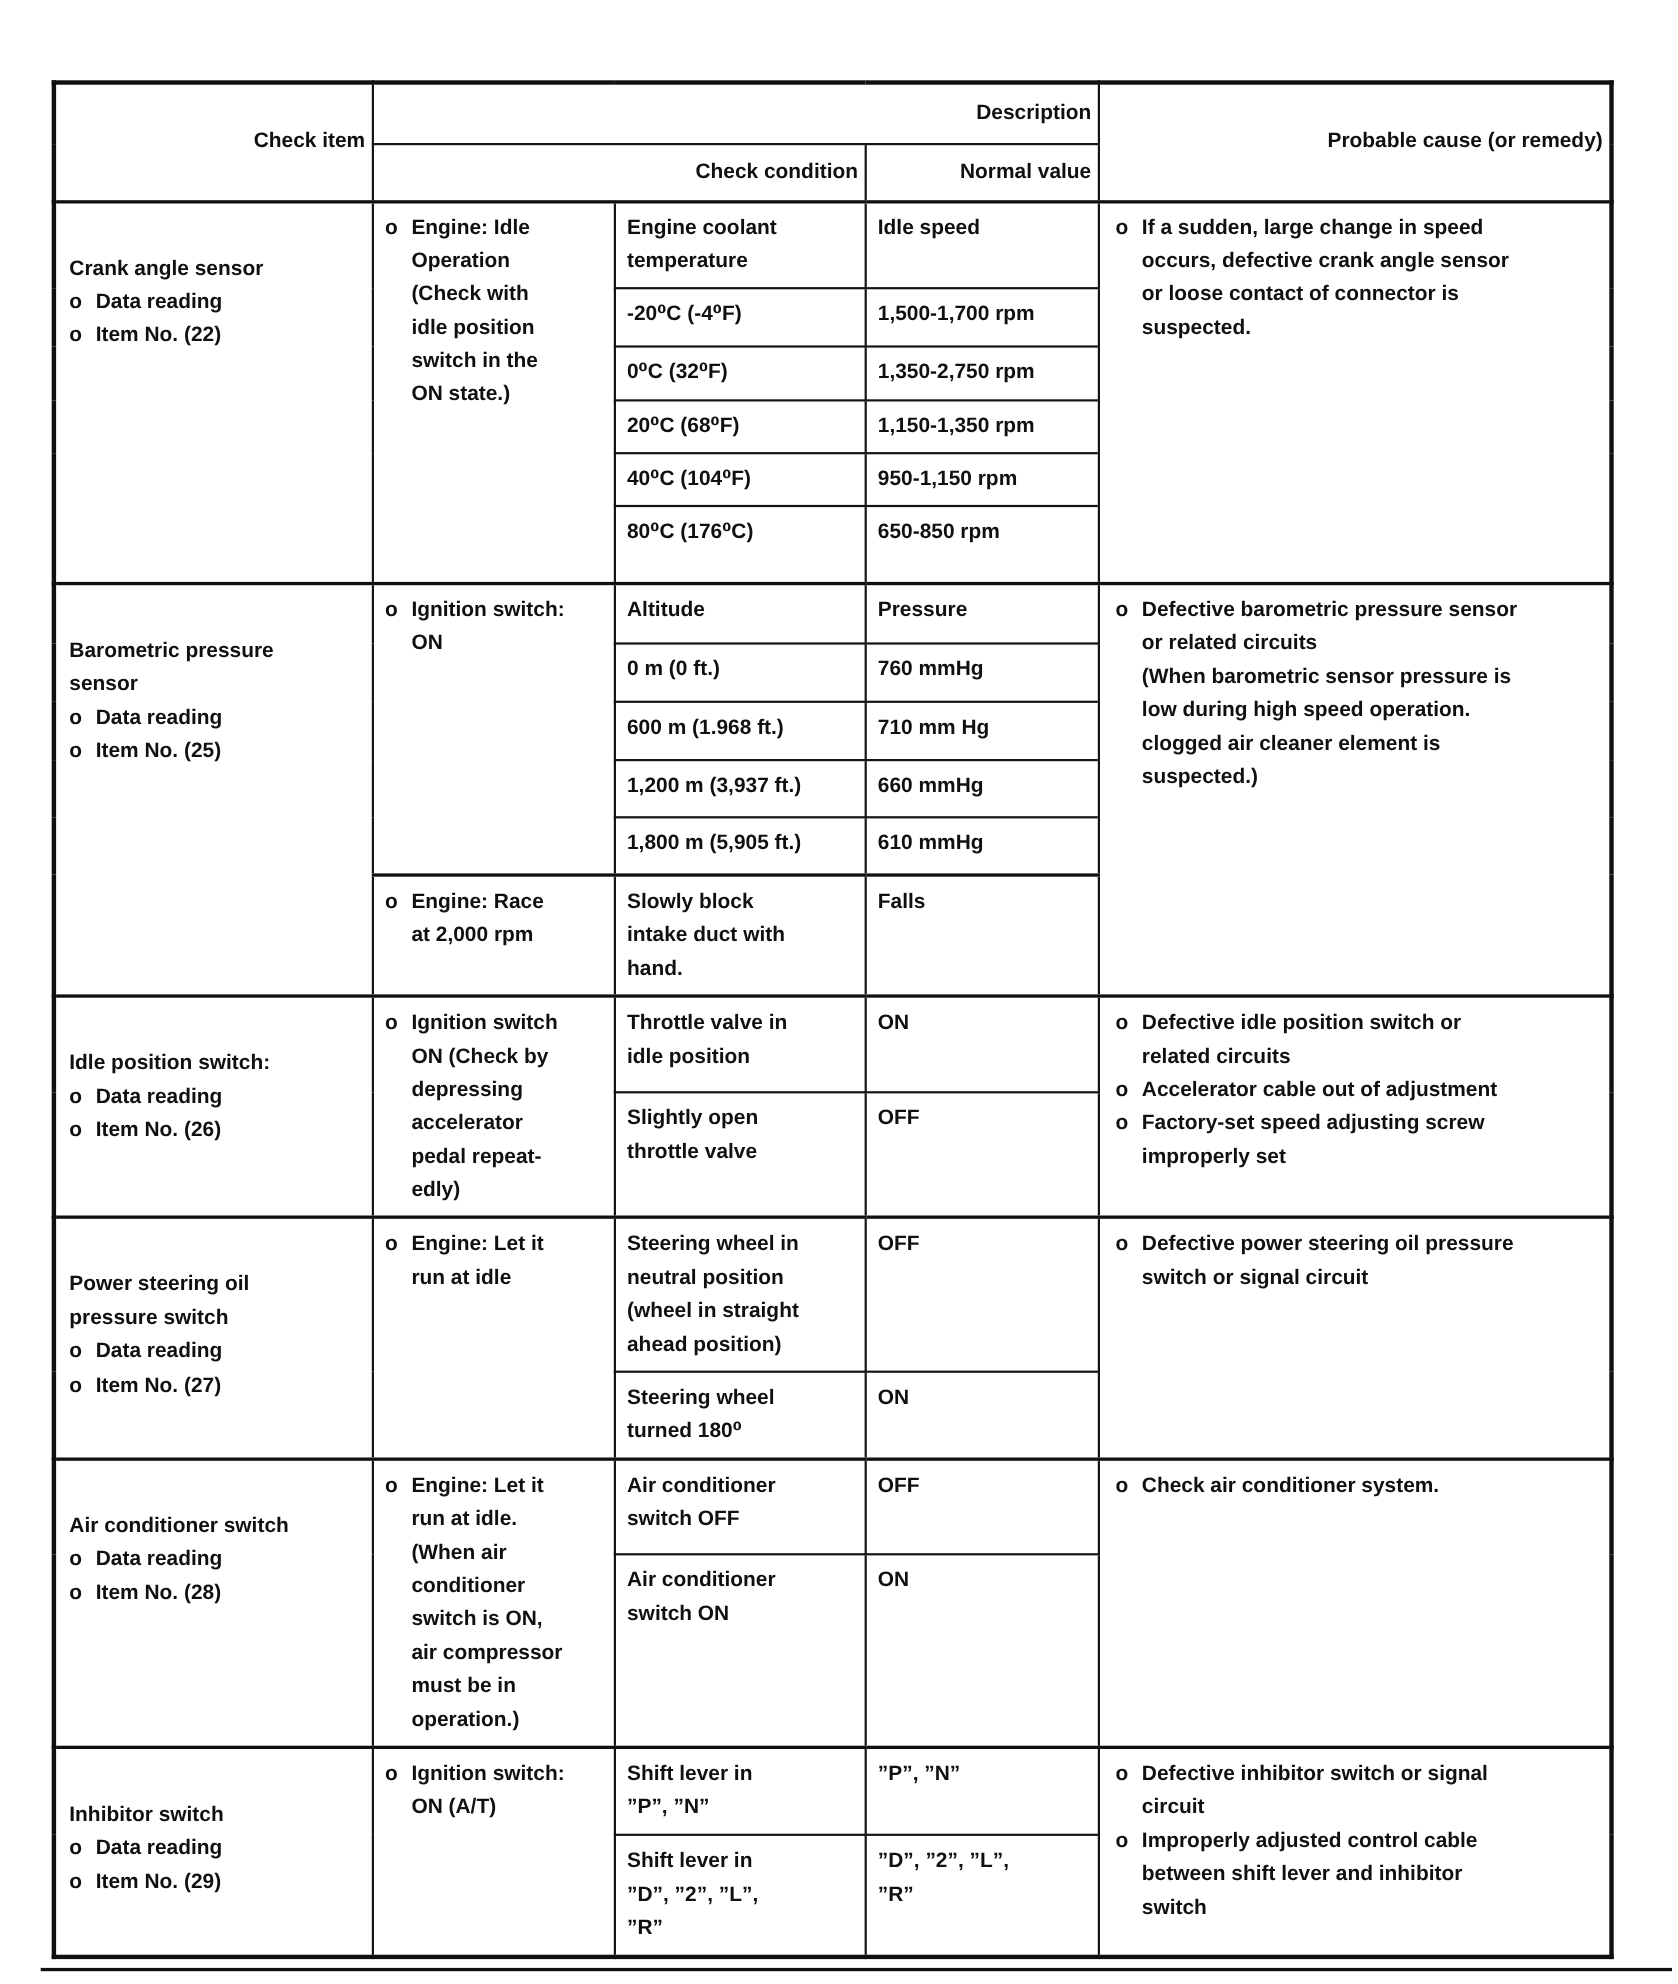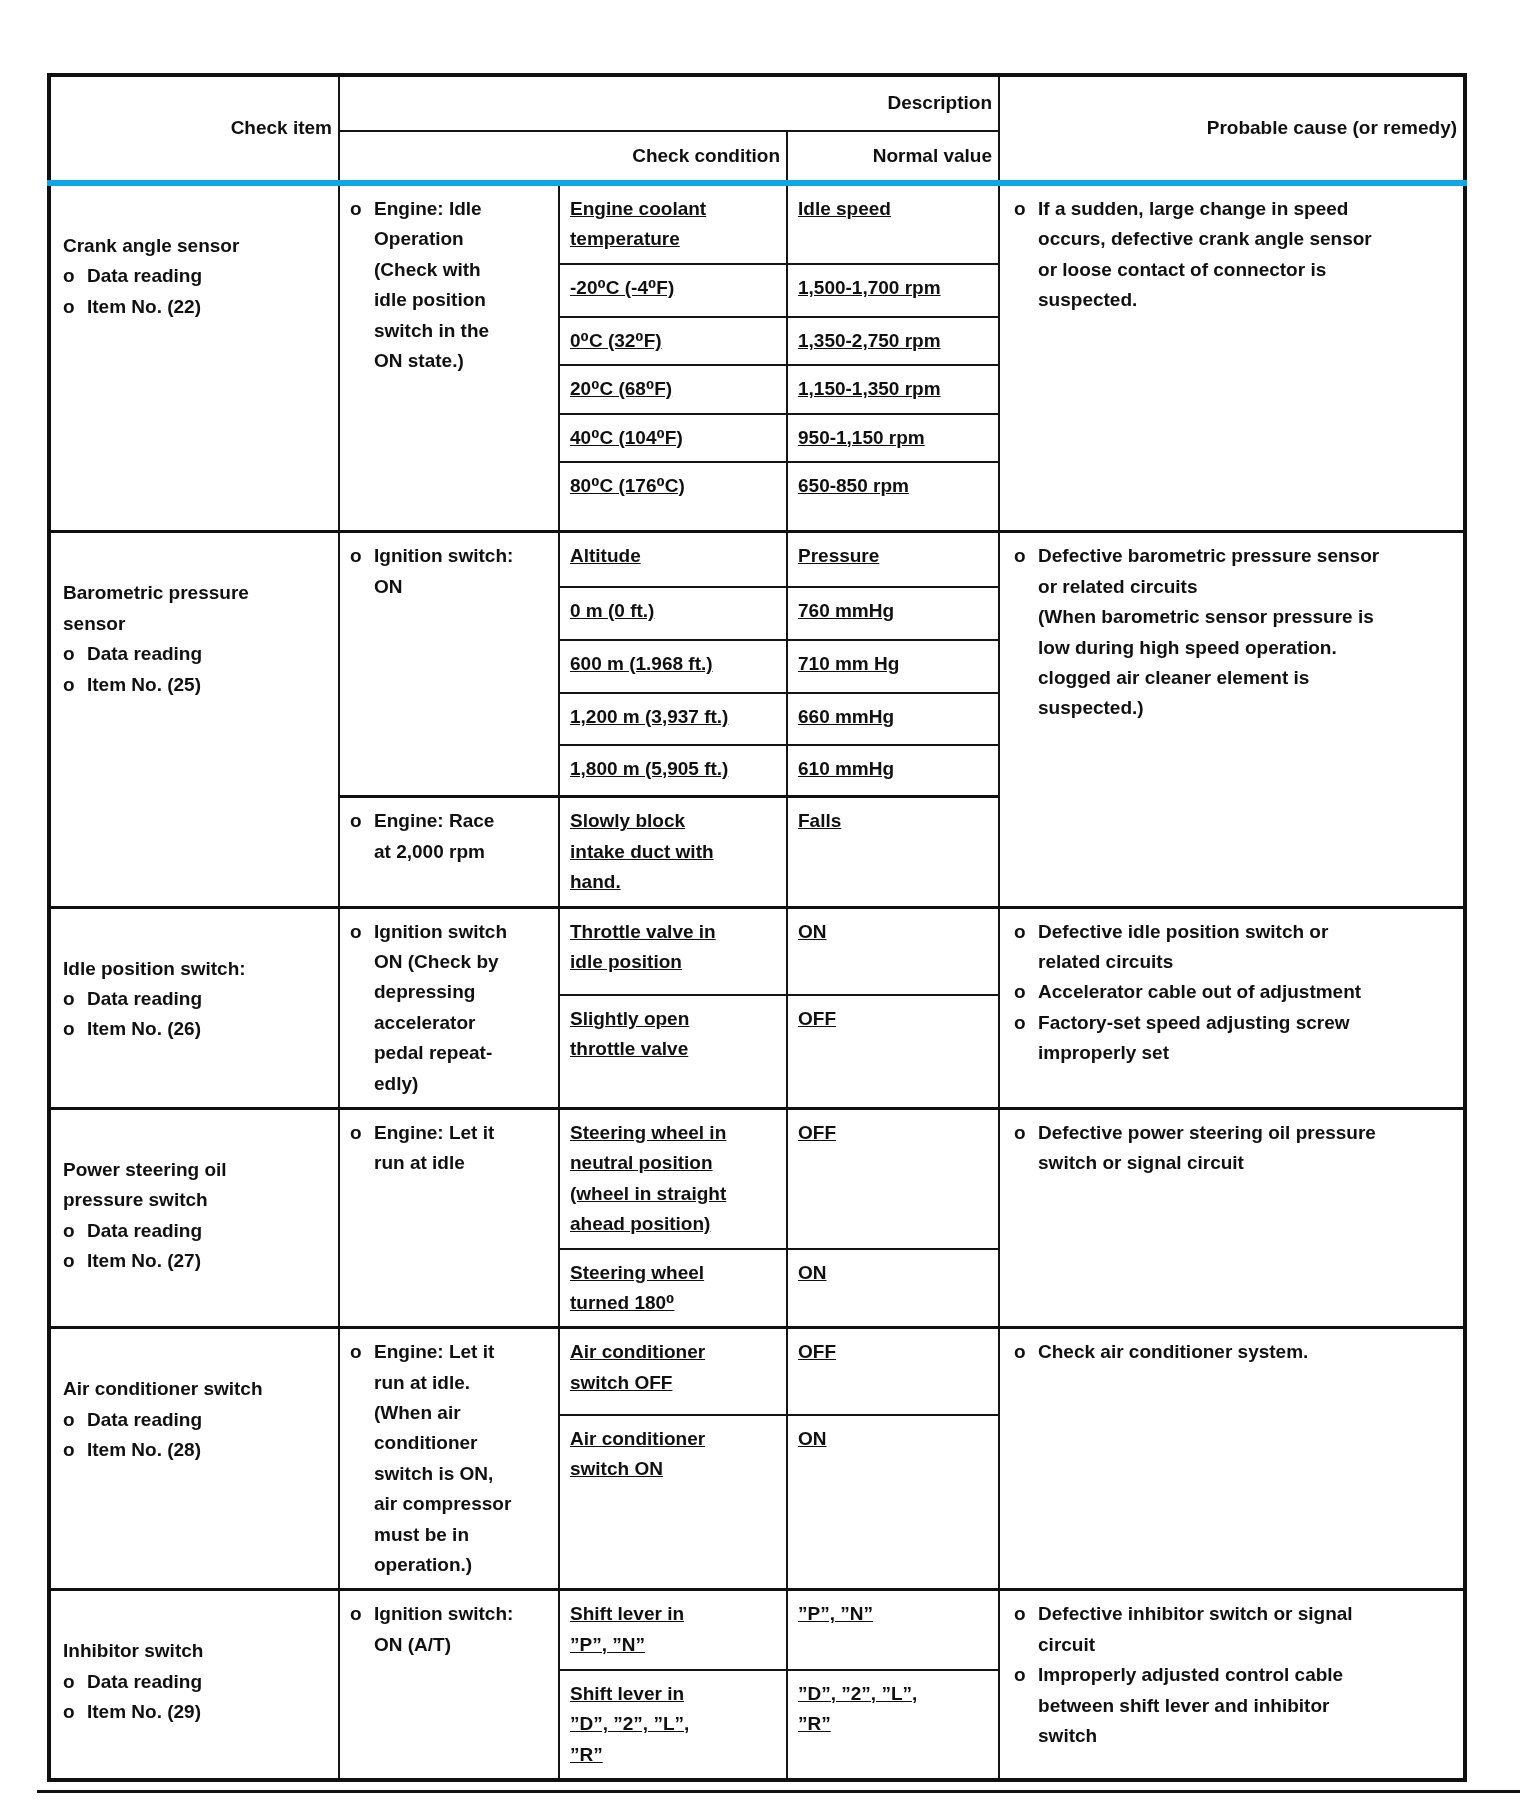--- a/index.html
+++ b/index.html
@@ -14,23 +14,23 @@
     border-collapse:collapse;table-layout:fixed;
     border:4px solid #101010;
   }
   col.c1{width:290px}col.c2{width:220px}col.c3{width:228px}col.c4{width:212px}col.c5{width:466px}
   th,td{
     border:2px solid #141414;vertical-align:top;text-align:left;
     font-size:19px;line-height:1.6;font-weight:bold;
     padding:8px 4px 8px 10px;
   }
   th{text-align:right;vertical-align:middle;padding:4px 6px;}
-  .hb{border-bottom:6px solid #0ea5e9;}
+  .hb{border-bottom:2px solid #0ea5e9;}
   .rt{border-top:3px solid #101010;}
-  td.pre{white-space:pre-line;text-decoration:underline;}
+  td.pre{white-space:pre-line;}
   .t{white-space:pre-line;margin-top:37px;}
   .b{display:flex;}
   .bm{flex:0 0 24px;width:24px;}
   .bt{flex:1;white-space:pre-line;padding-right:4px;}
   td.ci{padding-left:12px;}
   td.cause{padding-left:14px;}
   tr.h56{height:56px}tr.h52{height:52px}tr.h78{height:78px}tr.h53{height:53px}
   tr.h48{height:48px}tr.h70{height:70px}tr.h55{height:55px}tr.h107{height:107px}
   tr.h82{height:82px}tr.h106{height:106px}tr.h132{height:132px}tr.h77{height:77px}
   tr.h80{height:80px}tr.h161{height:161px}

